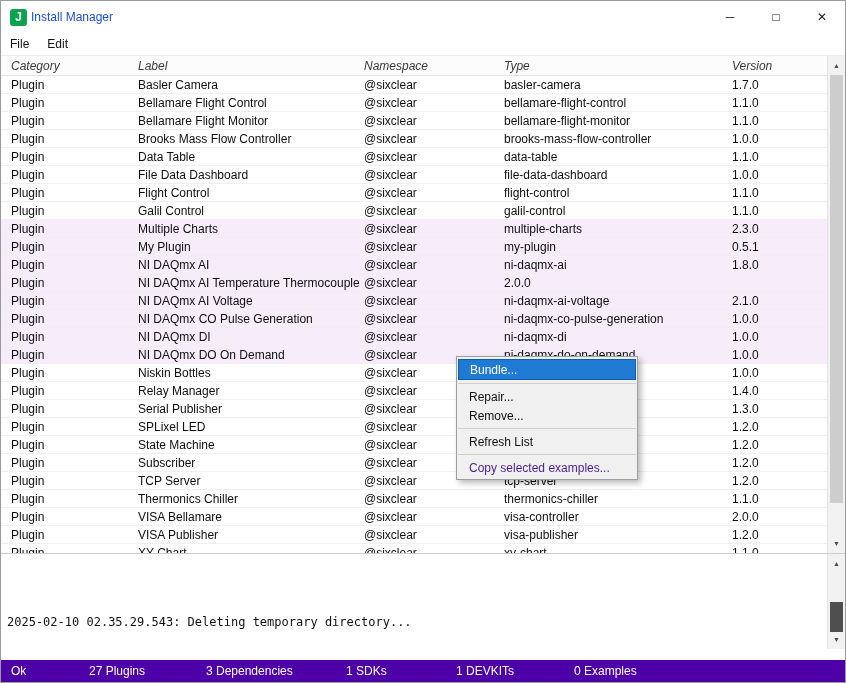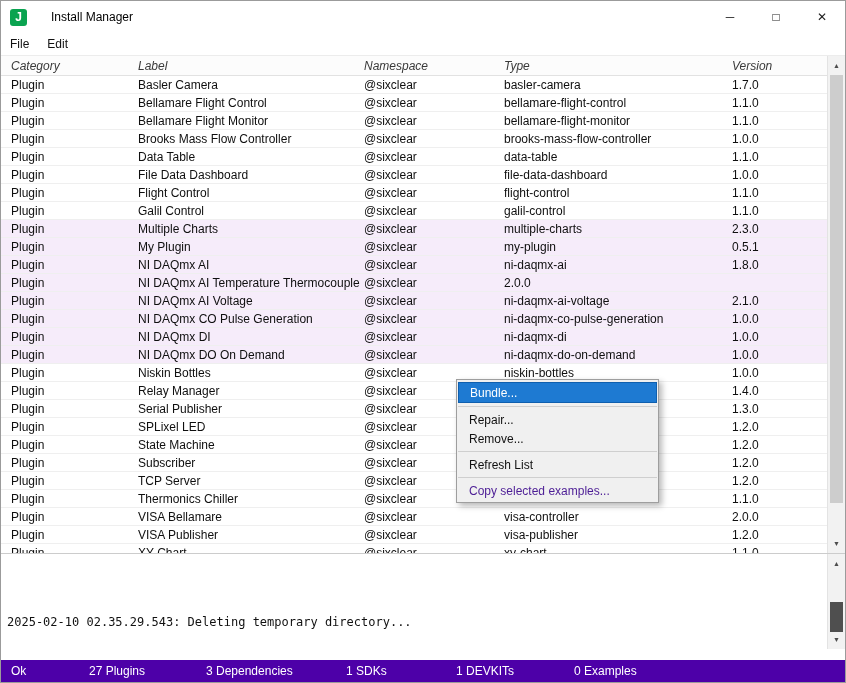--- a/index.html
+++ b/index.html
@@ -5,21 +5,21 @@
   * { margin:0; padding:0; box-sizing:border-box; }
   html,body { width:846px; height:683px; }
   body { font-family:"Liberation Sans", sans-serif; background:#fff; position:relative; overflow:hidden; }
 
   .window { position:absolute; inset:0; border:1px solid #9b9b9b; background:#fff; }
 
   
   .titlebar { position:absolute; top:0; left:0; right:0; height:32px; background:#fff; display:flex; align-items:center; }
   .app-icon { width:17px; height:17px; margin-left:9px; background:#0aa350; color:#fff; border-radius:3px;
               font-size:12px; font-weight:bold; display:flex; align-items:center; justify-content:center; }
-  .title { margin-left:24px; font-size:12px; color:#000000; }
+  .title { margin-left:4px; font-size:12px; color:#1d4ed8; }
   .win-controls { margin-left:auto; display:flex; height:100%; }
   .win-btn { width:46px; height:100%; display:flex; align-items:center; justify-content:center; font-size:12px; color:#1a1a1a; }
 
   
   .menubar { position:absolute; top:32px; left:0; right:0; height:22px; background:#fff; display:flex; align-items:center; font-size:12px; color:#111; }
   .menu-label { padding:0 9px; height:100%; display:flex; align-items:center; }
 
   
   .table-area { position:absolute; top:54px; left:0; right:0; height:498px; background:#fff; border-top:1px solid #ececec; overflow:hidden; }
   .thead { position:absolute; top:0; left:0; right:18px; height:20px; background:#fcfcfc; border-bottom:1px solid #e2e2e2;
@@ -48,22 +48,22 @@
   .log-lines { position:absolute; top:-7px; left:6px; right:22px; font-family:"DejaVu Sans Mono", monospace;
                font-size:12px; line-height:30px; white-space:pre; color:#111; overflow:hidden; }
   .log-scroll { position:absolute; top:0; right:0; width:18px; height:100%; background:#f2f2f2; border-left:1px solid #e3e3e3; }
 
   
   .statusbar { position:absolute; left:0; right:0; bottom:0; height:22px; background:#4d00a8; color:#fff; font-size:12px; }
   .status-item { position:absolute; top:4px; white-space:nowrap; }
   .st-0 { left:10px; } .st-1 { left:88px; } .st-2 { left:205px; } .st-3 { left:345px; } .st-4 { left:455px; } .st-5 { left:573px;text-align:right; }
 
   
-  .context-menu { position:absolute; left:455px; top:355px; width:203px; background:#f0f0f0; border:1px solid #9e9e9e;
-                  box-shadow:3px 3px 6px rgba(0,0,0,.28); padding:2px 0; z-index:10; font-size:12px; color:#111;margin-top:23px; }
+  .context-menu { position:absolute; left:455px; top:355px; width:182px; background:#f0f0f0; border:1px solid #9e9e9e;
+                  box-shadow:3px 3px 6px rgba(0,0,0,.28); padding:2px 0; z-index:10; font-size:12px; color:#111; }
   .menu-item { height:19px; display:flex; align-items:center; padding-left:12px; white-space:nowrap; }
   .menu-item.highlighted { height:21px; background:#1e7ad2; border:1px solid #0f5fae; color:#fff; margin:0 1px; padding-left:11px; }
   .menu-item.disabled { color:#4c1d95; }
   .menu-sep { height:1px; background:#cfcfcf; margin:3px 1px; }
 </style>
 </head>
 <body>
 
 <div class="window">
 

